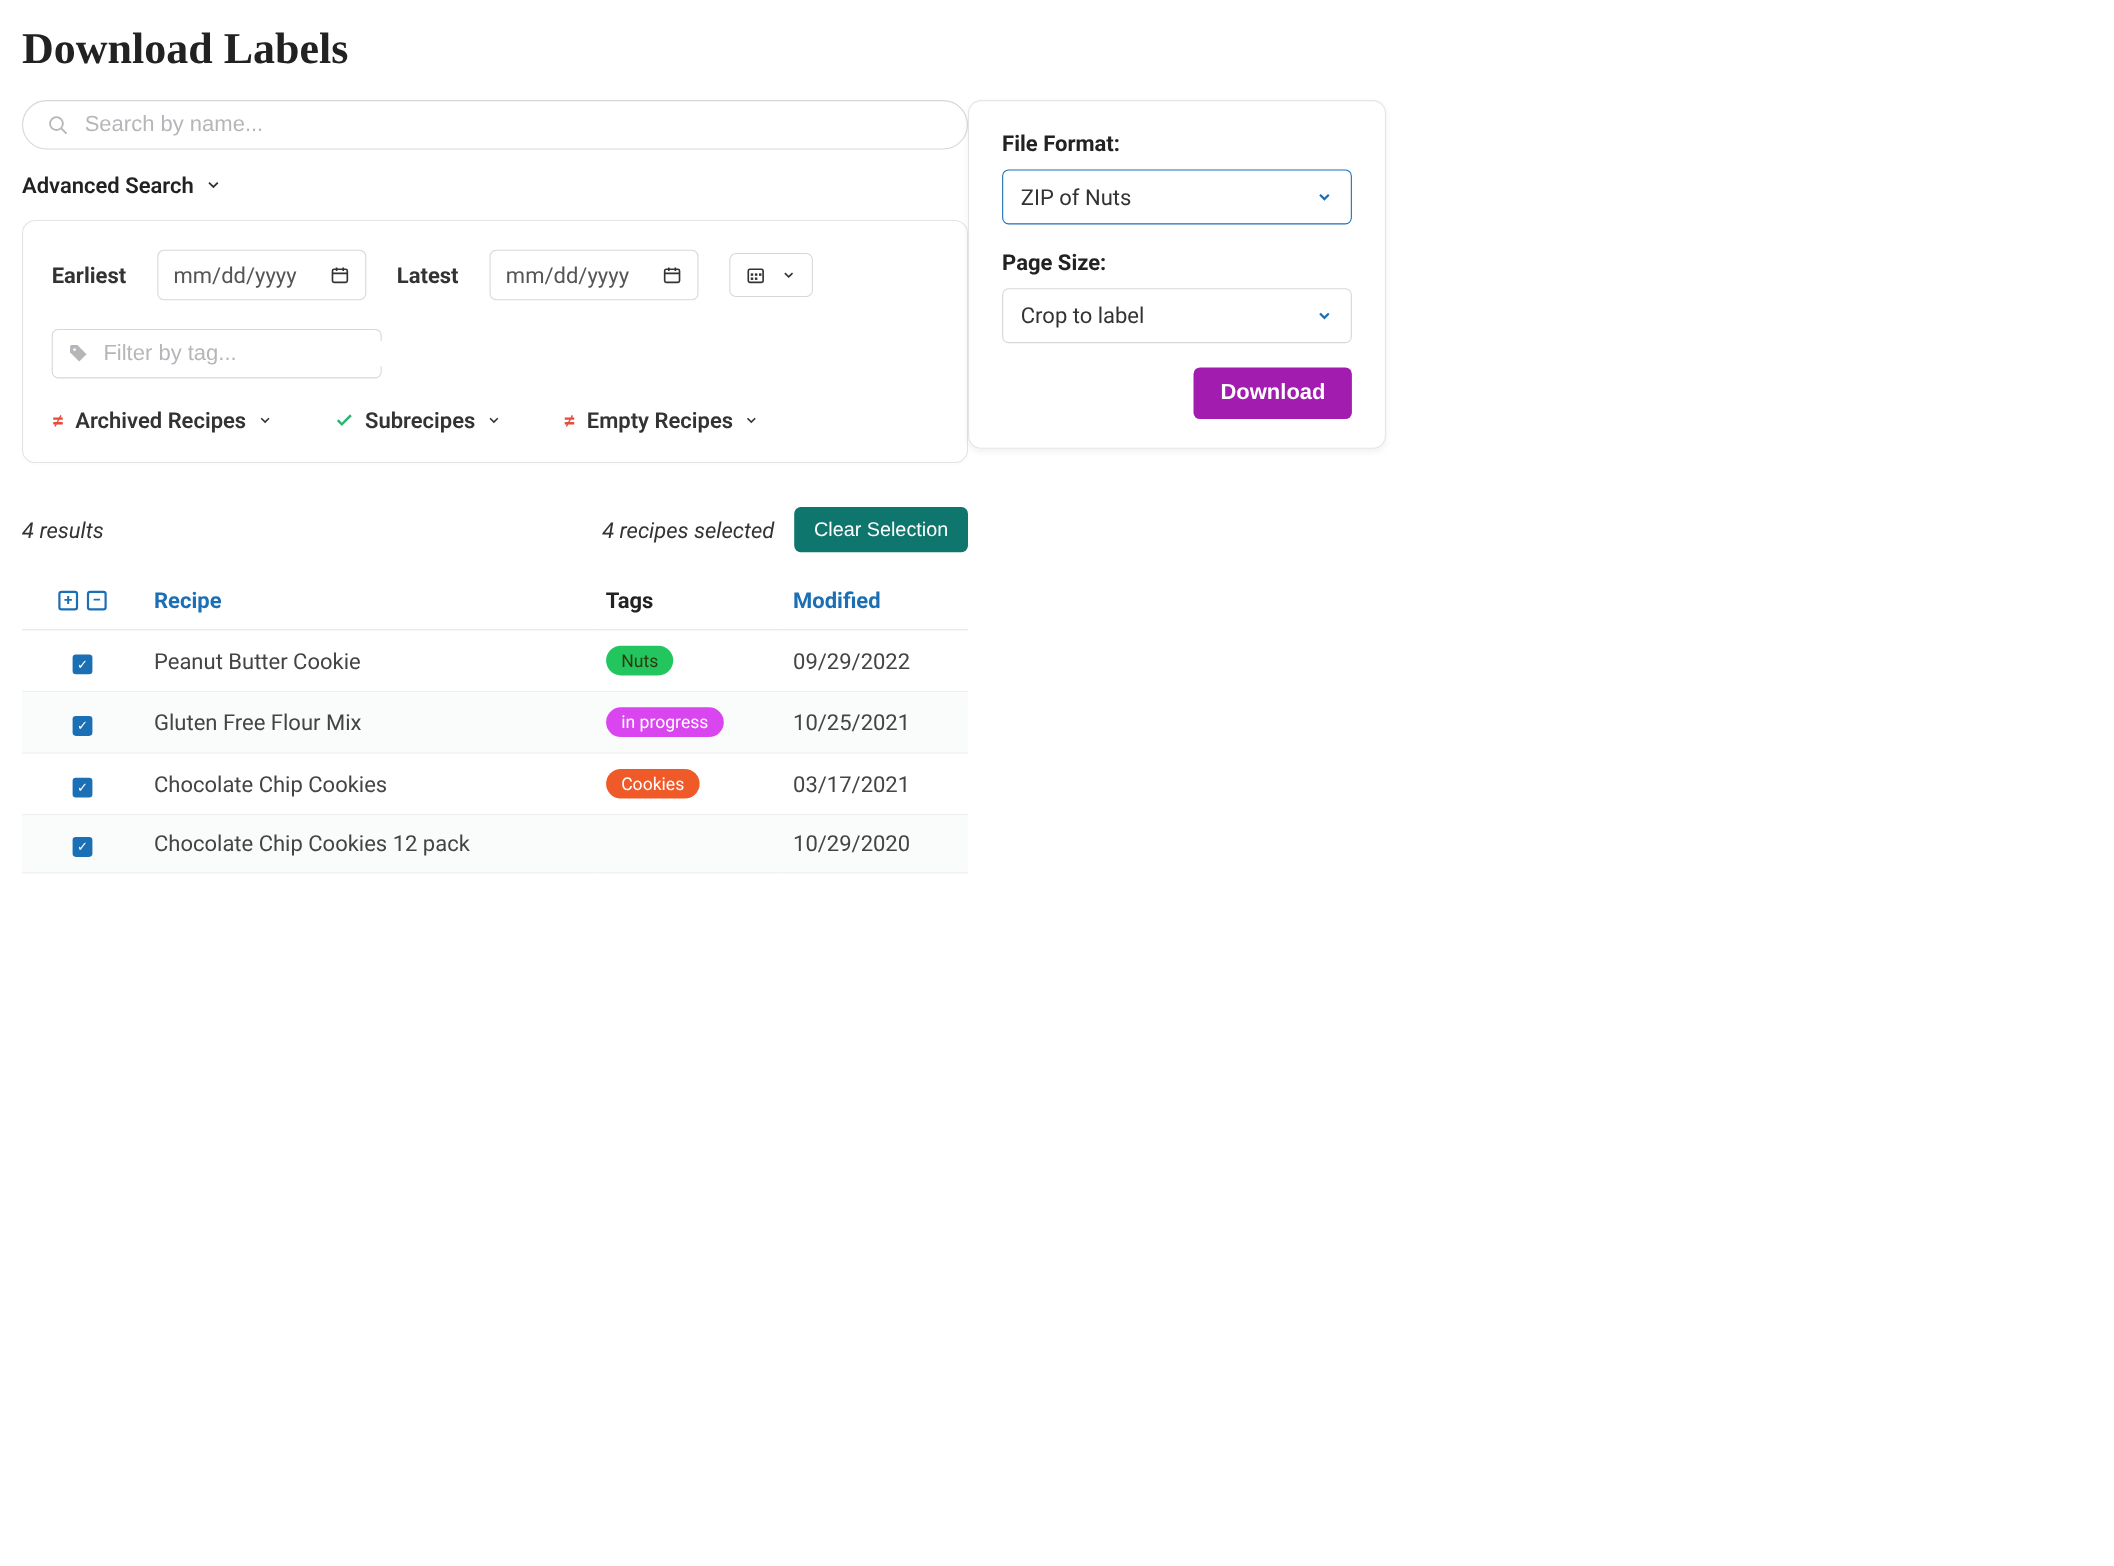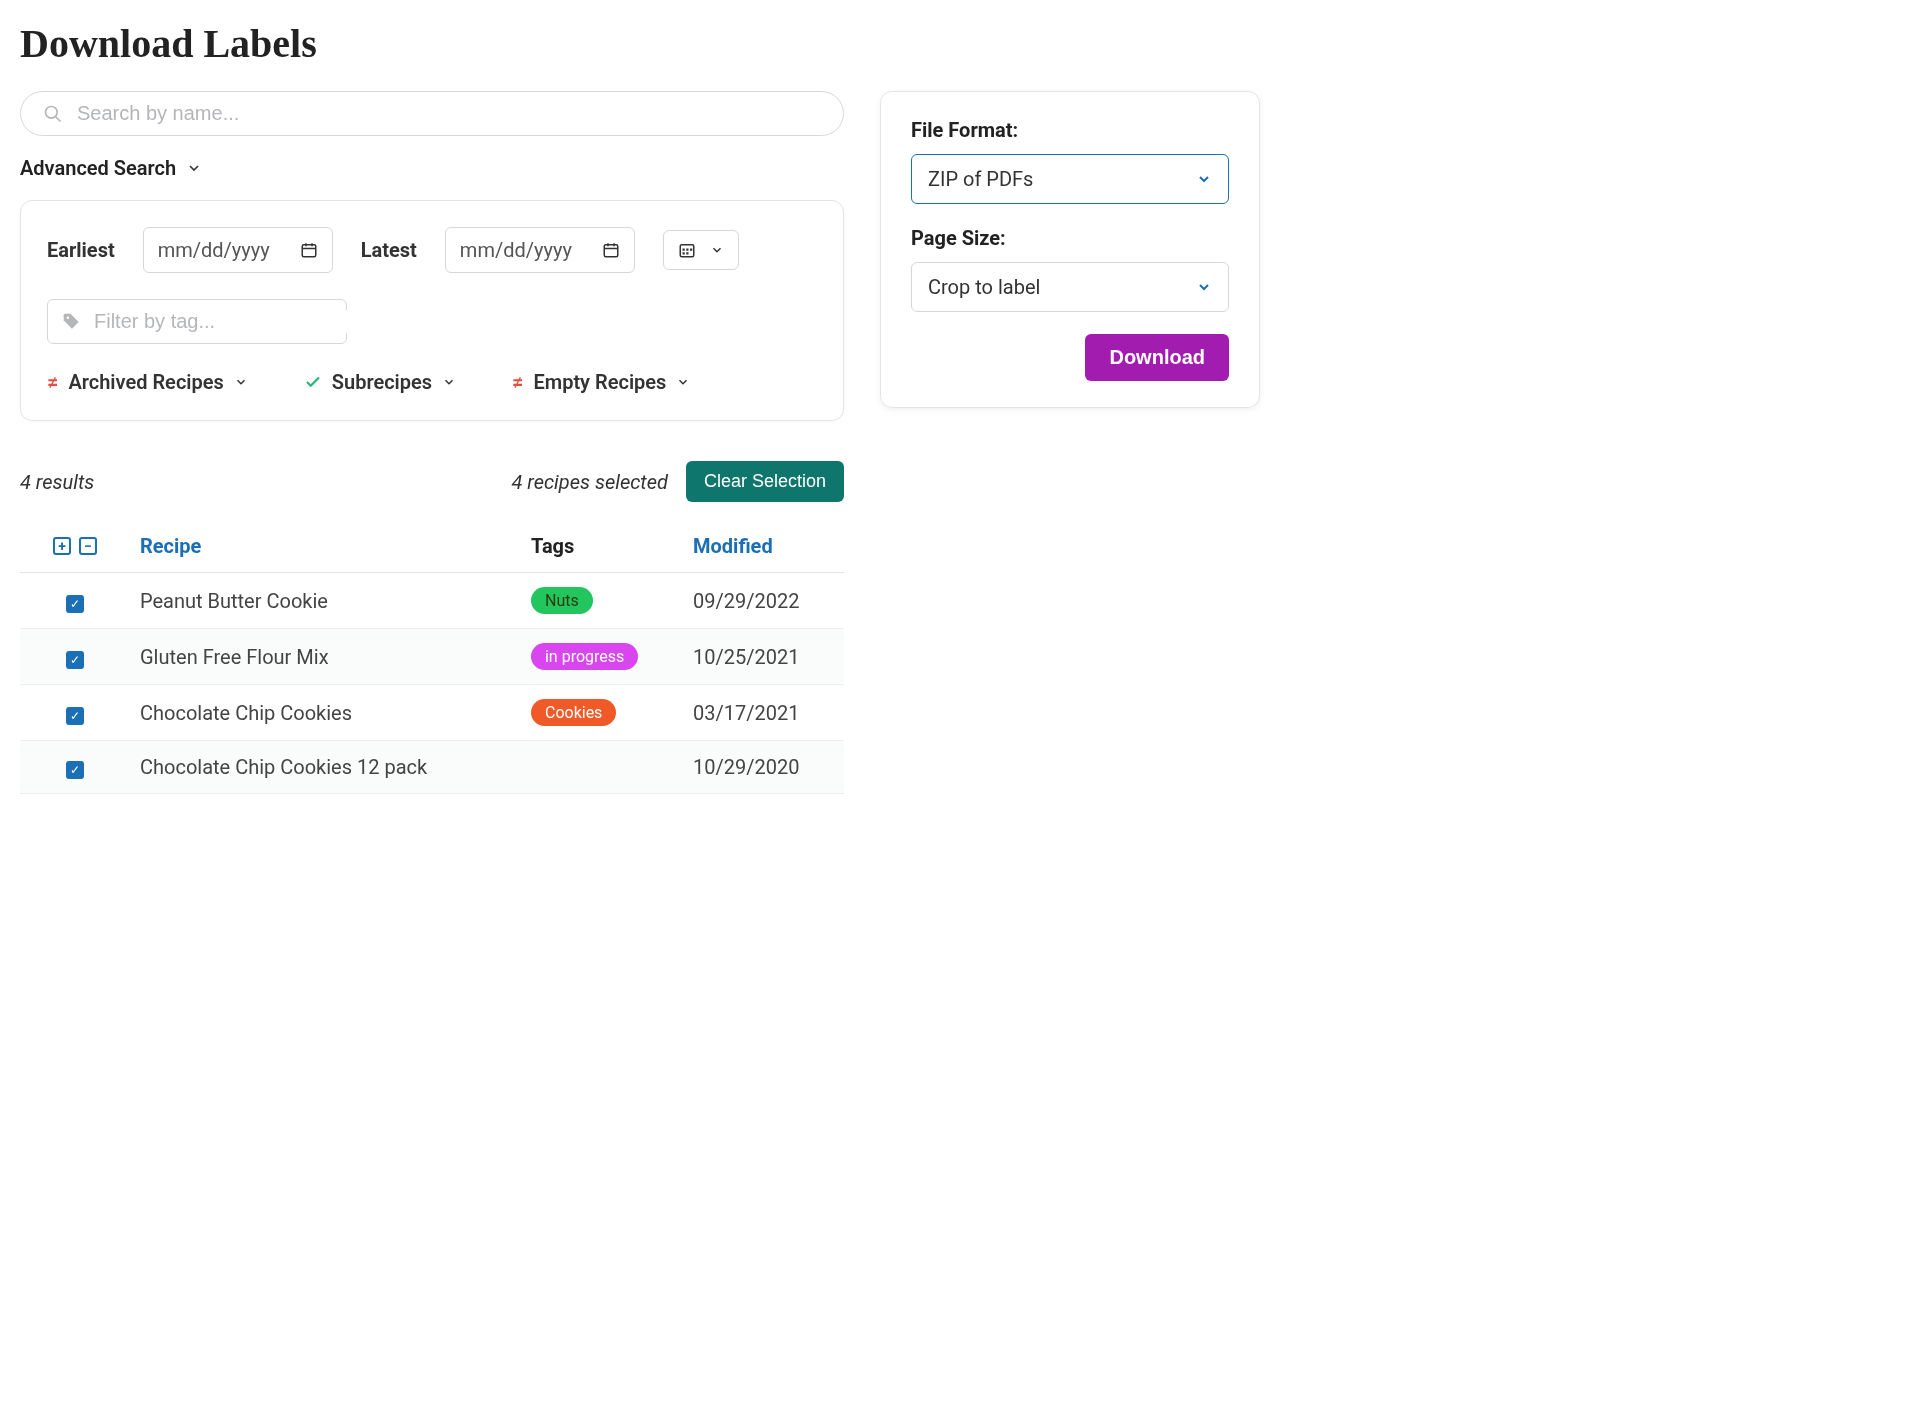--- a/index.html
+++ b/index.html
@@ -10,21 +10,21 @@
     padding: 20px;
     width: 1280px;
   }
   h1.page-title {
     font-family: Georgia, "Times New Roman", serif;
     font-weight: 700;
     font-size: 40px;
     color: #222;
     margin-bottom: 24px;
   }
-  .main-layout { display: flex; gap: 36px; align-items:flex-start; }
+  .main-layout { display: flex; align-items:flex-start; }
   .left-col { flex: 1 1 0; }
   .right-col { width: 380px; }
 
   .search-wrap {
     display:flex; align-items:center;
     border:1px solid #d6d7d9;
     border-radius:999px;
     padding:10px 22px;
     gap:14px;
     margin-bottom:20px;
@@ -283,21 +283,21 @@
           </tr>
         </tbody>
     </table>
 
   </div>
 
   <div class="right-col">
     <div class="right-panel clearfix">
       <div class="field-label">File Format:</div>
       <div class="select-box active">
-        <span>ZIP of PDFs</span>
+        <span>ZIP of Nuts</span>
         <span class="sel-chev">
             <svg width="16" height="16" viewBox="0 0 24 24" fill="none" stroke="currentColor" stroke-width="3">
               <polyline points="6 9 12 15 18 9"></polyline>
             </svg>
           </span>
       </div>
       <div class="field-label">Page Size:</div>
       <div class="select-box">
         <span>Crop to label</span>
         <span class="sel-chev">

